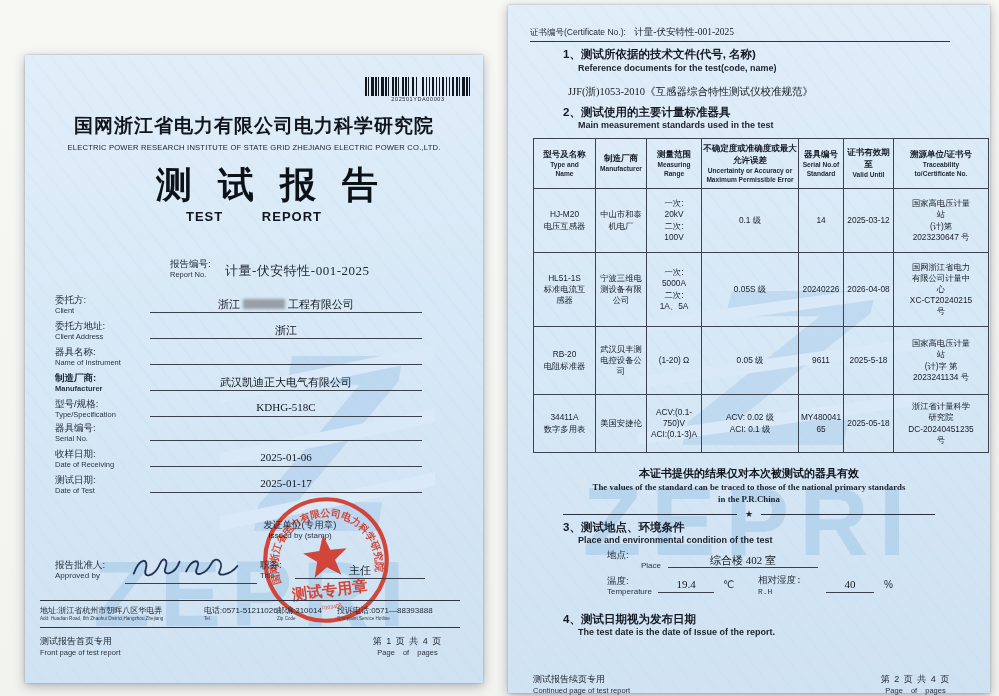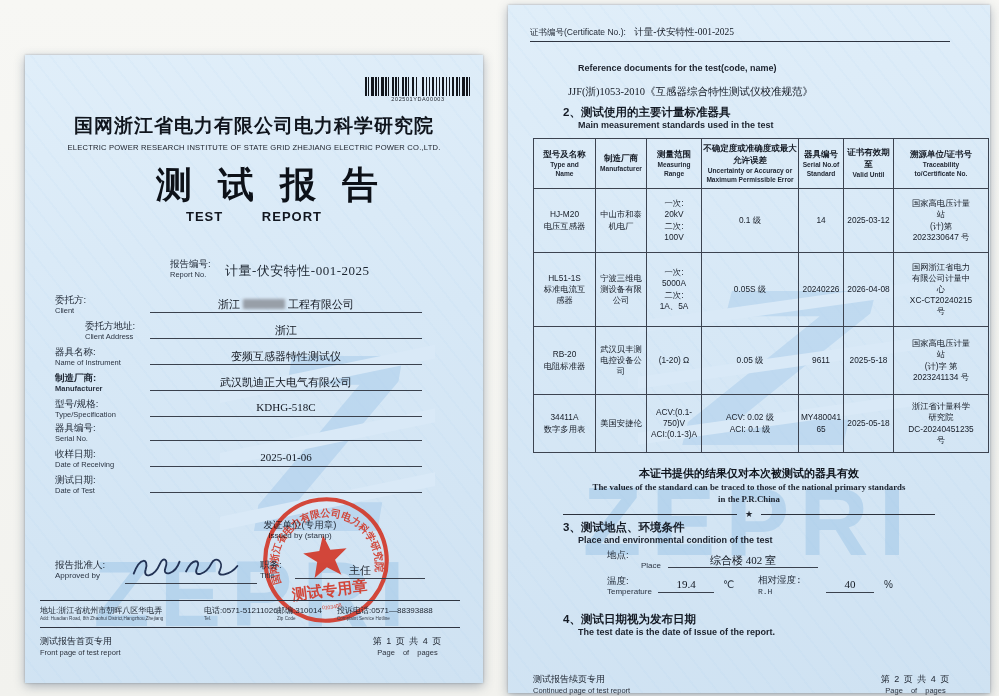--- a/index.html
+++ b/index.html
@@ -98,32 +98,31 @@
     </div>
     <div class="abs serif" style="top:207px;left:200px;font-size:13px;letter-spacing:.5px;">计量-伏安特性-001-2025</div>
 
     <div class="abs" style="top:240px;left:30px;">
       <div class="f-label-cn">委托方:</div>
       <div class="f-label-en">Client</div>
     </div>
     <div class="abs f-value" style="top:242px;left:125px;width:272px;"><span>浙江</span><span class="redact"></span><span>工程有限公司</span></div>
     <div class="abs f-line" style="top:240px;left:125px;width:272px;height:17px;"></div>
 
-    <div class="abs" style="top:266px;left:30px;margin-left:30px;">
+    <div class="abs" style="top:266px;left:30px;">
       <div class="f-label-cn">委托方地址:</div>
       <div class="f-label-en">Client Address</div>
     </div>
     <div class="abs f-value" style="top:268px;left:125px;width:272px;">浙江</div>
     <div class="abs f-line" style="top:266px;left:125px;width:272px;height:17px;"></div>
 
     <div class="abs" style="top:292px;left:30px;">
       <div class="f-label-cn">器具名称:</div>
       <div class="f-label-en">Name of Instrument</div>
     </div>
-    <div class="abs f-value" style="top:294px;left:125px;width:272px;">变频互感器特性测试仪</div>
     <div class="abs f-line" style="top:292px;left:125px;width:272px;height:17px;"></div>
 
     <div class="abs" style="top:318px;left:30px;font-weight:bold;">
       <div class="f-label-cn">制造厂商:</div>
       <div class="f-label-en">Manufacturer</div>
     </div>
     <div class="abs f-value" style="top:320px;left:125px;width:272px;">武汉凯迪正大电气有限公司</div>
     <div class="abs f-line" style="top:318px;left:125px;width:272px;height:17px;"></div>
 
     <div class="abs" style="top:344px;left:30px;">
@@ -143,20 +142,21 @@
       <div class="f-label-cn">收样日期:</div>
       <div class="f-label-en">Date of Receiving</div>
     </div>
     <div class="abs f-value" style="top:396px;left:125px;width:272px;">2025-01-06</div>
     <div class="abs f-line" style="top:394px;left:125px;width:272px;height:17px;"></div>
 
     <div class="abs" style="top:420px;left:30px;">
       <div class="f-label-cn">测试日期:</div>
       <div class="f-label-en">Date of Test</div>
     </div>
+    <div class="abs f-value" style="top:422px;left:125px;width:272px;">2025-01-17</div>
     <div class="abs f-line" style="top:420px;left:125px;width:272px;height:17px;"></div>
 
     <div class="abs" style="top:465px;left:165px;width:220px;text-align:center;">
       <div class="f-label-cn">发证单位(专用章)</div>
       <div class="f-label-en" style="font-size:8px;">Issued by (stamp)</div>
     </div>
 
     <svg class="abs stamp" style="left:233px;top:437px;" width="136" height="136" viewBox="0 0 130 130">
       <defs>
         <path id="arcTop" d="M 19 80 A 47 47 0 1 1 111 80"></path>
@@ -233,20 +233,21 @@
   </svg>
   <div class="wm wm-zepri" style="top:462px;font-size:96px;">ZEPRI</div>
 
   <div class="content">
 
     <div class="abs" style="top:16px;left:22px;width:420px;border-bottom:1px solid #2e3440;padding-bottom:2px;">
       <span style="font-size:8.5px;color:#1d242f;">证书编号(Certificate No.):</span>
       <span class="serif" style="font-size:9.5px;color:#141a24;margin-left:4px;">计量-伏安特性-001-2025</span>
     </div>
 
+    <div class="abs sec-cn" style="top:42px;left:55px;">1、测试所依据的技术文件(代号, 名称)</div>
     <div class="abs sec-en" style="top:58px;left:70px;">Reference documents for the test(code, name)</div>
     <div class="abs serif" style="top:80px;left:60px;font-size:10.5px;color:#141a24;">JJF(浙)1053-2010《互感器综合特性测试仪校准规范》</div>
 
     <div class="abs sec-cn" style="top:100px;left:55px;">2、测试使用的主要计量标准器具</div>
     <div class="abs sec-en" style="top:115px;left:70px;">Main measurement standards used in the test</div>
 
     <table class="std-table abs" style="top:133px;left:25px;">
       <colgroup>
         <col style="width:62px">
           <col style="width:51px">

